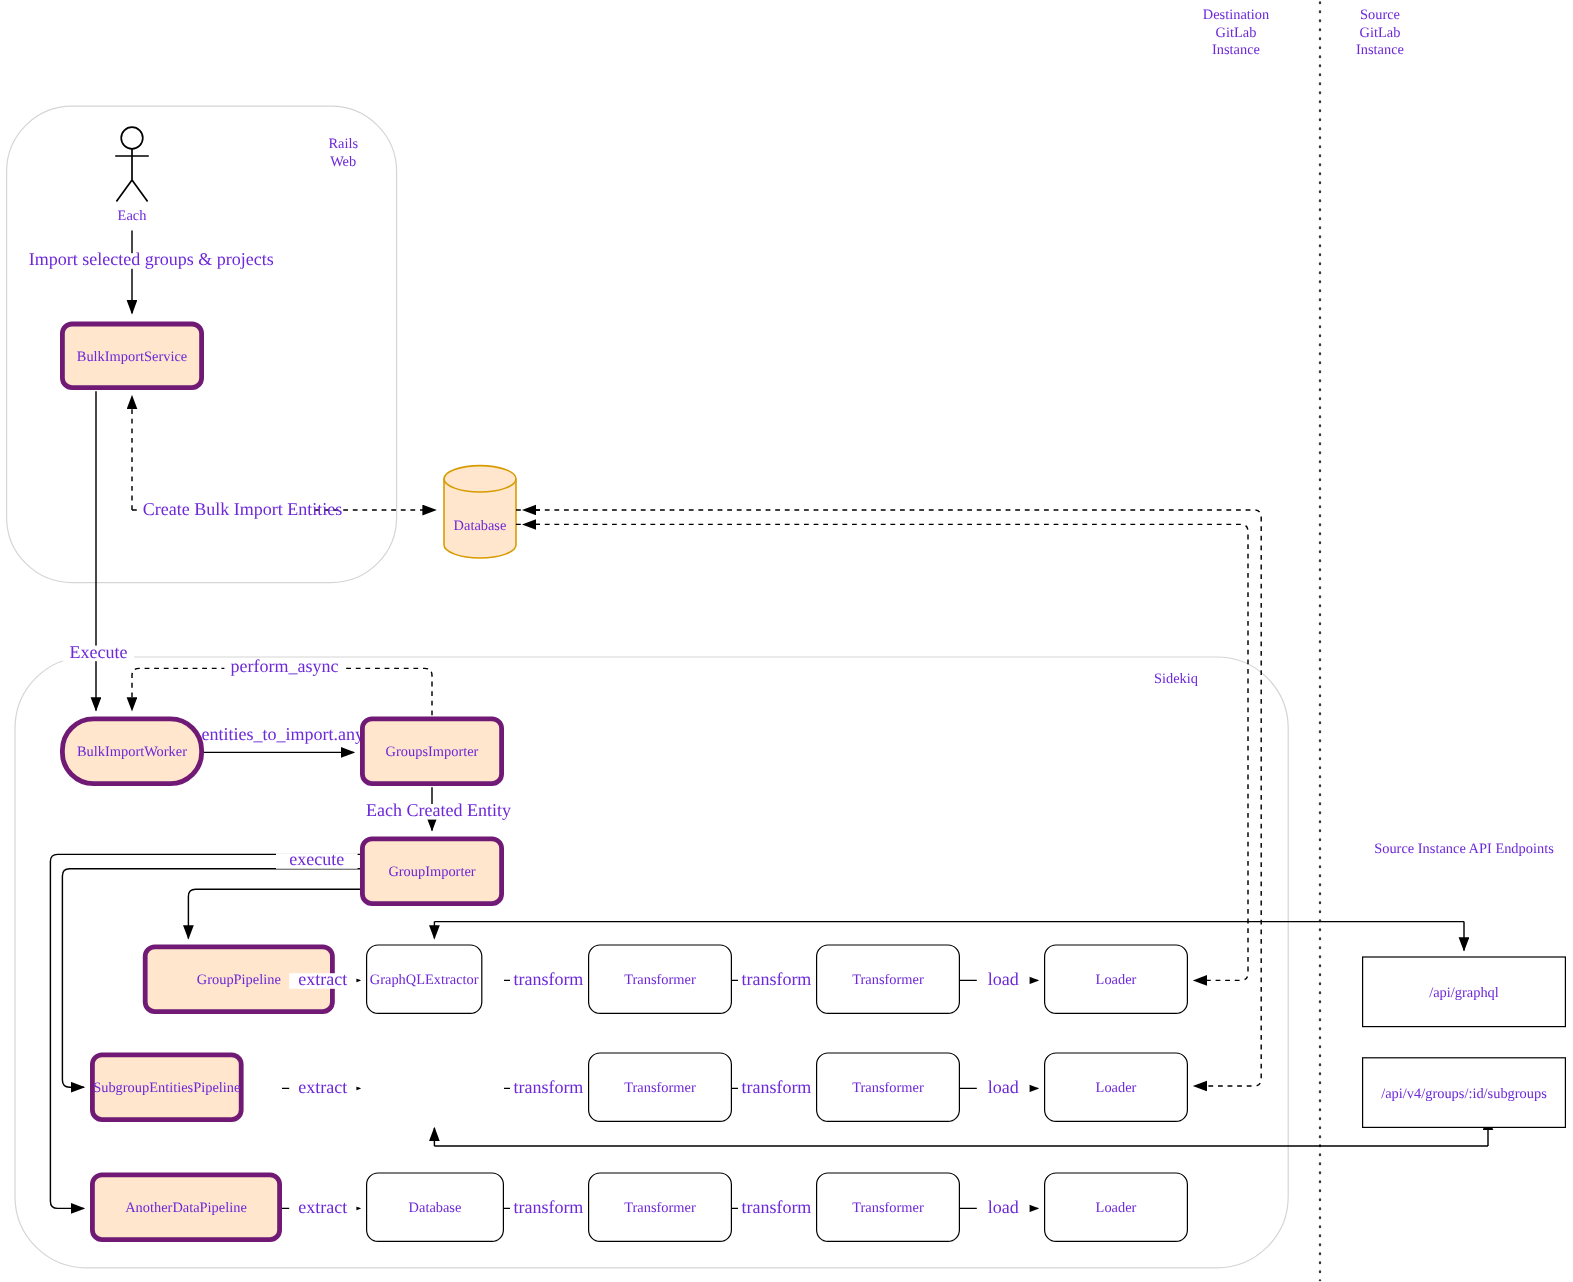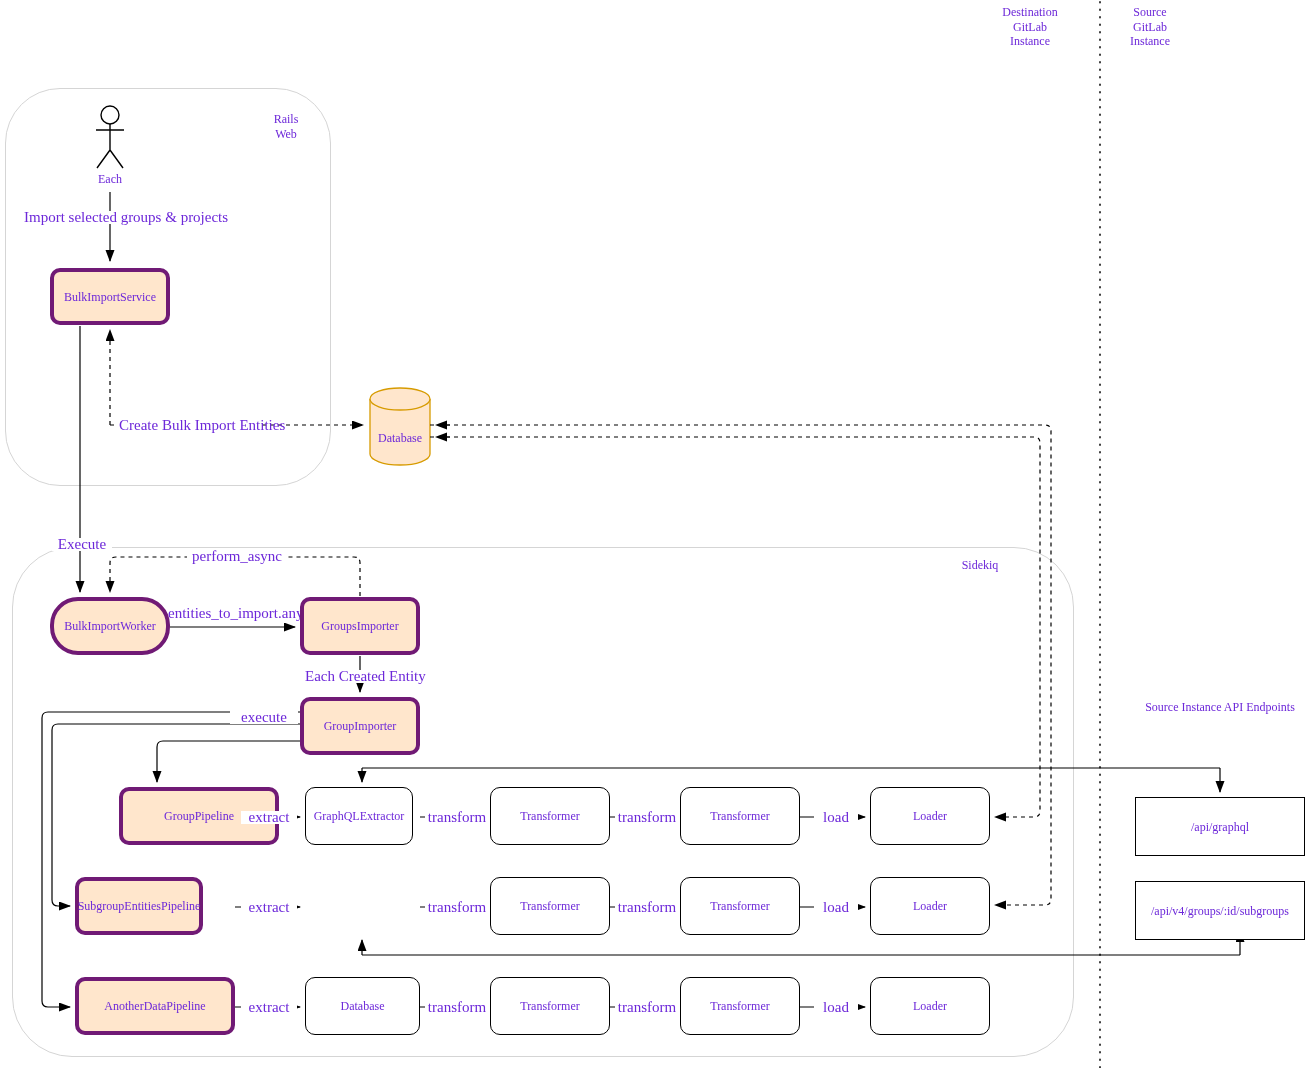--- a/index.html
+++ b/index.html
@@ -115,21 +115,21 @@
   <div class="edge-label" style="left:166px;top:607px;width:138px;">entities_to_import.any?</div>
   <div class="edge-label" style="left:303px;top:670px;width:116px;">Each Created Entity</div>
   <div class="edge-label" style="left:230px;top:711px;width:64px;">execute</div>
 
   <div class="node accent" style="left:50px;top:597px;width:120px;height:58px;border-radius:28px;">BulkImportWorker</div>
   <div class="node accent" style="left:300px;top:697px;width:120px;height:58px;">GroupImporter</div>
   <div class="node accent" style="left:300px;top:597px;width:120px;height:58px;">GroupsImporter</div>
 
   <div class="node accent" style="left:71px;top:787px;width:160px;height:58px;margin-left:48px;">GroupPipeline</div>
   <div class="edge-label" style="left:241px;top:811px;width:52px;">extract</div>
-  <div class="node plain" style="left:305px;top:787px;width:108px;height:58px;">GraphQLExtractor</div>
+  <div class="node plain" style="left:305px;top:787px;width:97px;height:58px;">GraphQLExtractor</div>
   <div class="edge-label" style="left:425px;top:811px;width:60px;">transform</div>
   <div class="node plain" style="left:490px;top:787px;width:120px;height:58px;">Transformer</div>
   <div class="edge-label" style="left:615px;top:811px;width:60px;">transform</div>
   <div class="node plain" style="left:680px;top:787px;width:120px;height:58px;">Transformer</div>
   <div class="edge-label" style="left:814px;top:811px;width:40px;">load</div>
   <div class="node plain" style="left:870px;top:787px;width:120px;height:58px;">Loader</div>
 
   <div class="node accent" style="left:75px;top:877px;width:128px;height:58px;">SubgroupEntitiesPipeline</div>
   <div class="edge-label" style="left:241px;top:901px;width:52px;">extract</div>
   <div class="edge-label" style="left:425px;top:901px;width:60px;">transform</div>

